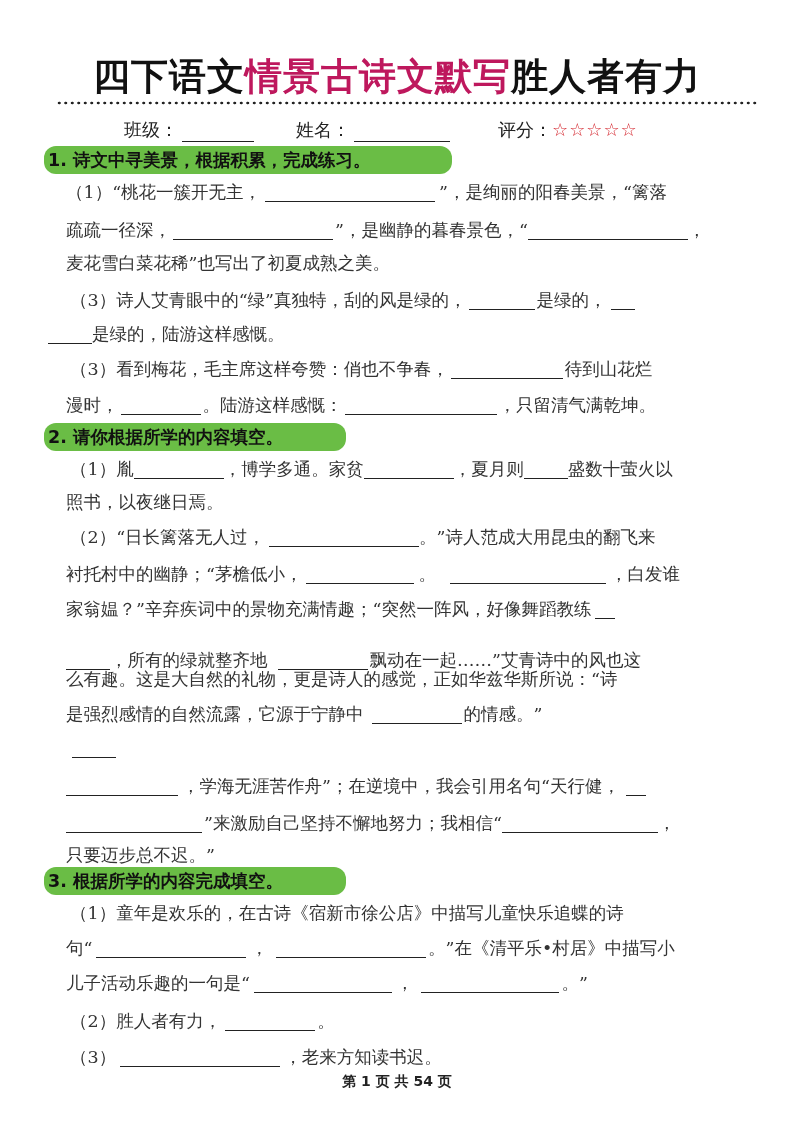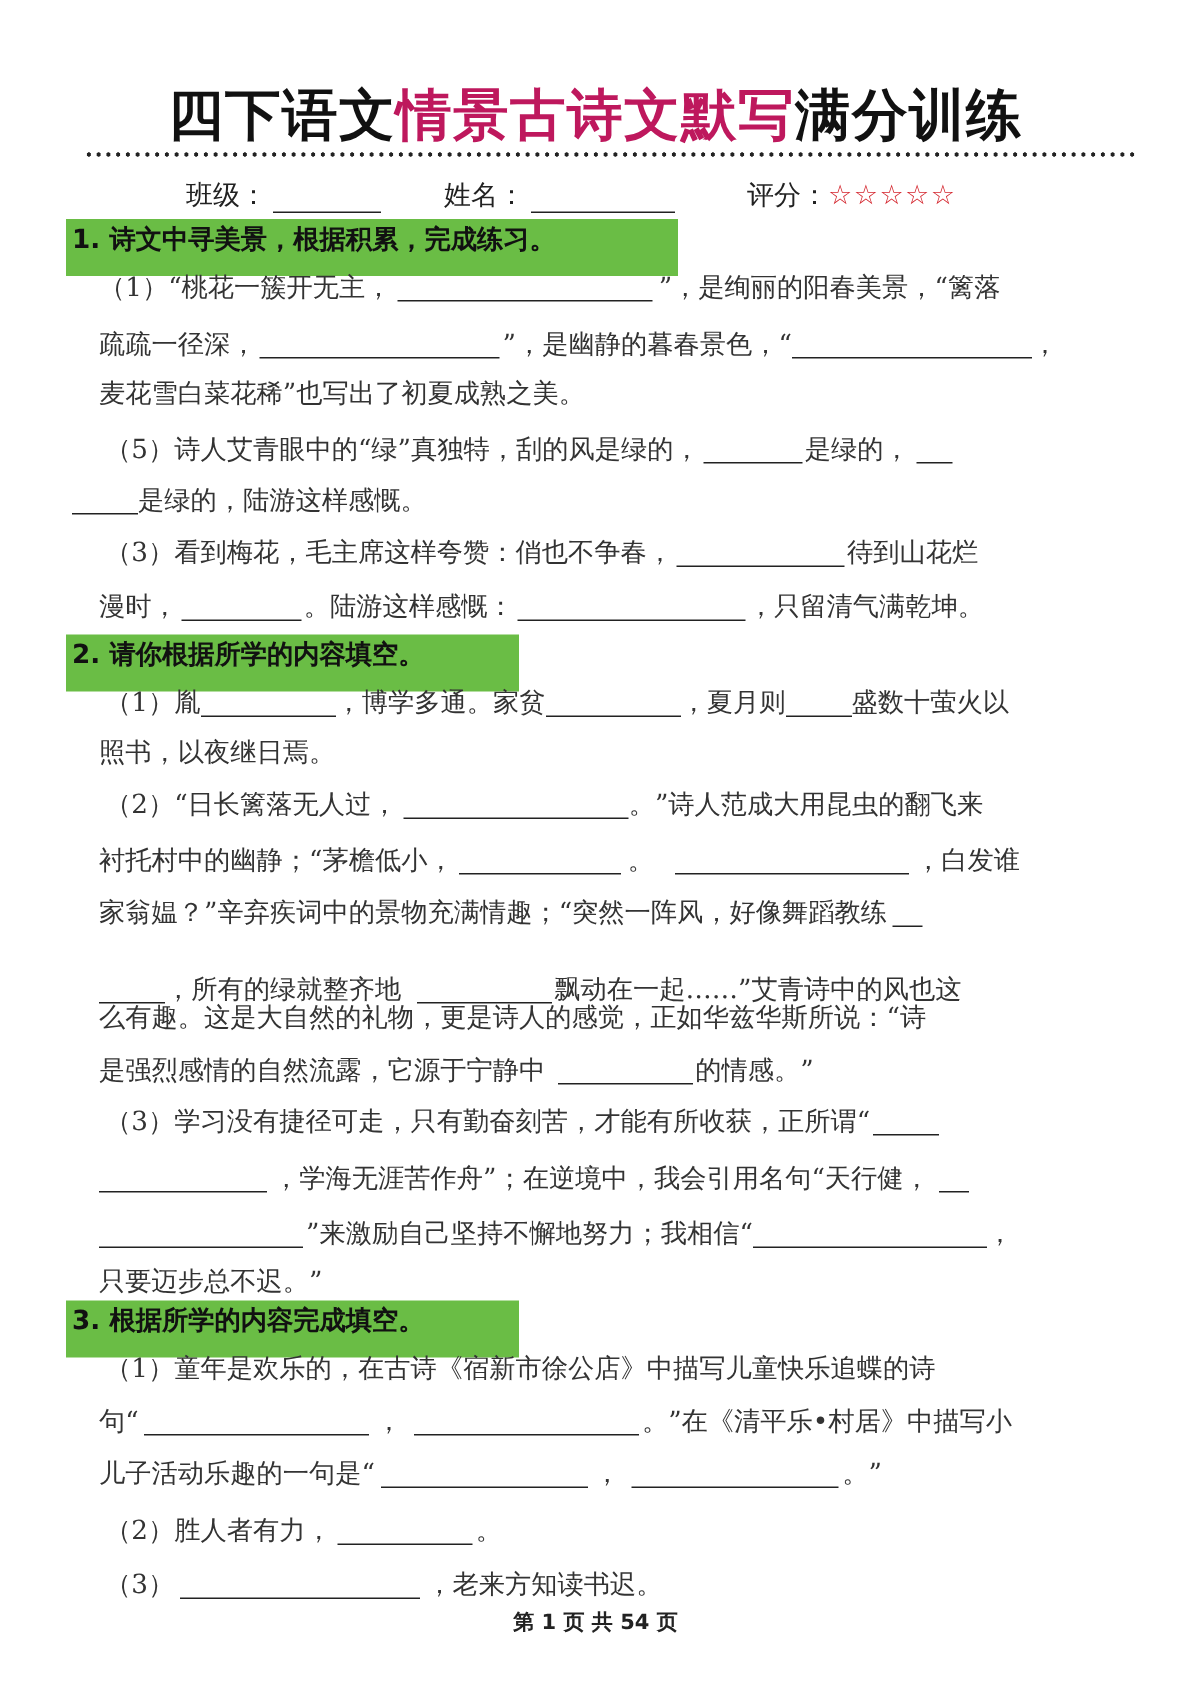--- a/index.html
+++ b/index.html
@@ -9,69 +9,69 @@
            font-size: 37px; font-weight: bold; letter-spacing: 1px; color: #111;
            font-family: "DejaVu Sans", sans-serif; }
   .title .red { color: #be185d; }
   .dots { position: absolute; top: 100px; left: 56px; width: 702px; height: 6px;
           background-image: radial-gradient(circle, #222 1.3px, transparent 1.6px);
           background-size: 6.5px 6px; background-repeat: repeat-x; }
   .info { position: absolute; top: 118px; left: 0; width: 794px; height: 24px; font-size: 18px; color: #222; }
   .info .item { position: absolute; top: 0; }
   .info .blank { display: inline-block; border-bottom: 1.5px solid #222; height: 18px; vertical-align: bottom; margin-left: 4px; }
   .stars { color: #d4262e; letter-spacing: 1px; font-size: 18px; }
-  .section-head { position: absolute; left: 44px; height: 38px; background: #6abd45;
+  .section-head { position: absolute; left: 44px; height: 28px; background: #6abd45;
                   font-size: 17.5px; font-weight: bold; color: #111; line-height: 28px; padding-left: 4px; padding-right: 8px;
-                  font-family: "DejaVu Sans", sans-serif; }
+                  font-family: "DejaVu Sans", sans-serif; border-radius: 12px; }
   .line { position: absolute; left: 66px; height: 34px; white-space: nowrap; font-size: 17.5px; line-height: 34px; color: #333;
           font-family: "DejaVu Serif", "Liberation Serif", serif; }
   .u { display: inline-block; border-bottom: 1.3px solid #222; height: 22px; vertical-align: -4px; }
   .footer { position: absolute; top: 1073px; left: 0; width: 794px; text-align: center; font-size: 14px; font-weight: bold; color: #222; }
 </style>
 </head>
 <body>
 
 <div class="title">
-  <span>四下语文</span><span class="red">情景古诗文默写</span><span>满分训练</span>
+  <span>四下语文</span><span class="red">情景古诗文默写</span><span>胜人者有力</span>
 </div>
 <div class="dots"></div>
 
 <div class="info">
   <div class="item" style="left:124px">
     <span>班级：</span><span class="blank" style="width:72px"></span>
   </div>
   <div class="item" style="left:296px">
     <span>姓名：</span><span class="blank" style="width:96px"></span>
   </div>
   <div class="item" style="left:498px">
     <span>评分：</span><span class="stars">☆☆☆☆☆</span>
   </div>
 </div>
 
 <div class="section-head" style="top:146px; width:396px">1. 诗文中寻美景，根据积累，完成练习。</div>
 
 <div class="line" style="top:175px"><span>（1）“桃花一簇开无主，</span><span class="u" style="width:170px;margin:0 4px"></span><span>”，是绚丽的阳春美景，“篱落</span></div>
 <div class="line" style="top:213px"><span>疏疏一径深，</span><span class="u" style="width:160px;margin:0 2px"></span><span>”，是幽静的暮春景色，“</span><span class="u" style="width:160px"></span><span>，</span></div>
 <div class="line" style="top:246px"><span>麦花雪白菜花稀”也写出了初夏成熟之美。</span></div>
-<div class="line" style="top:283px; left:70px"><span>（5）诗人艾青眼中的“绿”真独特，刮的风是绿的，</span><span class="u" style="width:66px;margin:0 2px"></span><span>是绿的，</span><span class="u" style="width:24px;margin-left:4px"></span></div>
+<div class="line" style="top:283px; left:70px"><span>（3）诗人艾青眼中的“绿”真独特，刮的风是绿的，</span><span class="u" style="width:66px;margin:0 2px"></span><span>是绿的，</span><span class="u" style="width:24px;margin-left:4px"></span></div>
 <div class="line" style="top:317px; left:48px"><span class="u" style="width:44px"></span><span>是绿的，陆游这样感慨。</span></div>
 <div class="line" style="top:352px; left:70px"><span>（3）看到梅花，毛主席这样夸赞：俏也不争春，</span><span class="u" style="width:112px;margin:0 2px"></span><span>待到山花烂</span></div>
 <div class="line" style="top:388px"><span>漫时，</span><span class="u" style="width:80px;margin:0 2px"></span><span>。陆游这样感慨：</span><span class="u" style="width:152px;margin:0 2px"></span><span>，只留清气满乾坤。</span></div>
 
 <div class="section-head" style="top:423px; width:290px">2. 请你根据所学的内容填空。</div>
 
 <div class="line" style="top:452px; left:70px"><span>（1）胤</span><span class="u" style="width:90px"></span><span>，博学多通。家贫</span><span class="u" style="width:90px"></span><span>，夏月则</span><span class="u" style="width:44px"></span><span>盛数十萤火以</span></div>
 <div class="line" style="top:485px"><span>照书，以夜继日焉。</span></div>
 <div class="line" style="top:520px; left:70px"><span>（2）“日长篱落无人过，</span><span class="u" style="width:150px;margin-left:4px"></span><span>。”诗人范成大用昆虫的翻飞来</span></div>
 <div class="line" style="top:557px"><span>衬托村中的幽静；“茅檐低小，</span><span class="u" style="width:108px;margin:0 4px"></span><span>。</span><span class="u" style="width:156px;margin:0 4px 0 14px"></span><span>，白发谁</span></div>
 <div class="line" style="top:592px"><span>家翁媪？”辛弃疾词中的景物充满情趣；“突然一阵风，好像舞蹈教练</span><span class="u" style="width:20px;margin-left:4px"></span></div>
 <div class="line" style="top:643px; left:66px"><span class="u" style="width:44px"></span><span>，所有的绿就整齐地</span><span class="u" style="width:90px;margin:0 2px 0 10px"></span><span>飘动在一起……”艾青诗中的风也这</span></div>
 <div class="line" style="top:662px"><span>么有趣。这是大自然的礼物，更是诗人的感觉，正如华兹华斯所说：“诗</span></div>
 <div class="line" style="top:697px"><span>是强烈感情的自然流露，它源于宁静中</span><span class="u" style="width:90px;margin:0 2px 0 8px"></span><span>的情感。”</span></div>
-<div class="line" style="top:731px; left:70px"><span>（3）学习没有捷径可走，只有勤奋刻苦，才能有所收获，正所谓“</span><span class="u" style="width:44px;margin-left:2px"></span></div>
+<div class="line" style="top:731px; left:70px"><span class="u" style="width:44px;margin-left:2px"></span></div>
 <div class="line" style="top:769px; left:66px"><span class="u" style="width:112px;margin-right:4px"></span><span>，学海无涯苦作舟”；在逆境中，我会引用名句“天行健，</span><span class="u" style="width:20px;margin-left:6px"></span></div>
 <div class="line" style="top:806px; left:66px"><span class="u" style="width:136px;margin-right:2px"></span><span>”来激励自己坚持不懈地努力；我相信“</span><span class="u" style="width:156px"></span><span>，</span></div>
 <div class="line" style="top:838px"><span>只要迈步总不迟。”</span></div>
 
 <div class="section-head" style="top:867px; width:290px">3. 根据所学的内容完成填空。</div>
 
 <div class="line" style="top:896px; left:70px"><span>（1）童年是欢乐的，在古诗《宿新市徐公店》中描写儿童快乐追蝶的诗</span></div>
 <div class="line" style="top:931px"><span>句“</span><span class="u" style="width:150px;margin:0 4px"></span><span>，</span><span class="u" style="width:150px;margin:0 2px 0 8px"></span><span>。”在《清平乐•村居》中描写小</span></div>
 <div class="line" style="top:966px"><span>儿子活动乐趣的一句是“</span><span class="u" style="width:138px;margin:0 4px"></span><span>，</span><span class="u" style="width:138px;margin:0 2px 0 8px"></span><span>。”</span></div>
 <div class="line" style="top:1004px; left:70px"><span>（2）胜人者有力，</span><span class="u" style="width:90px;margin:0 2px 0 4px"></span><span>。</span></div>

